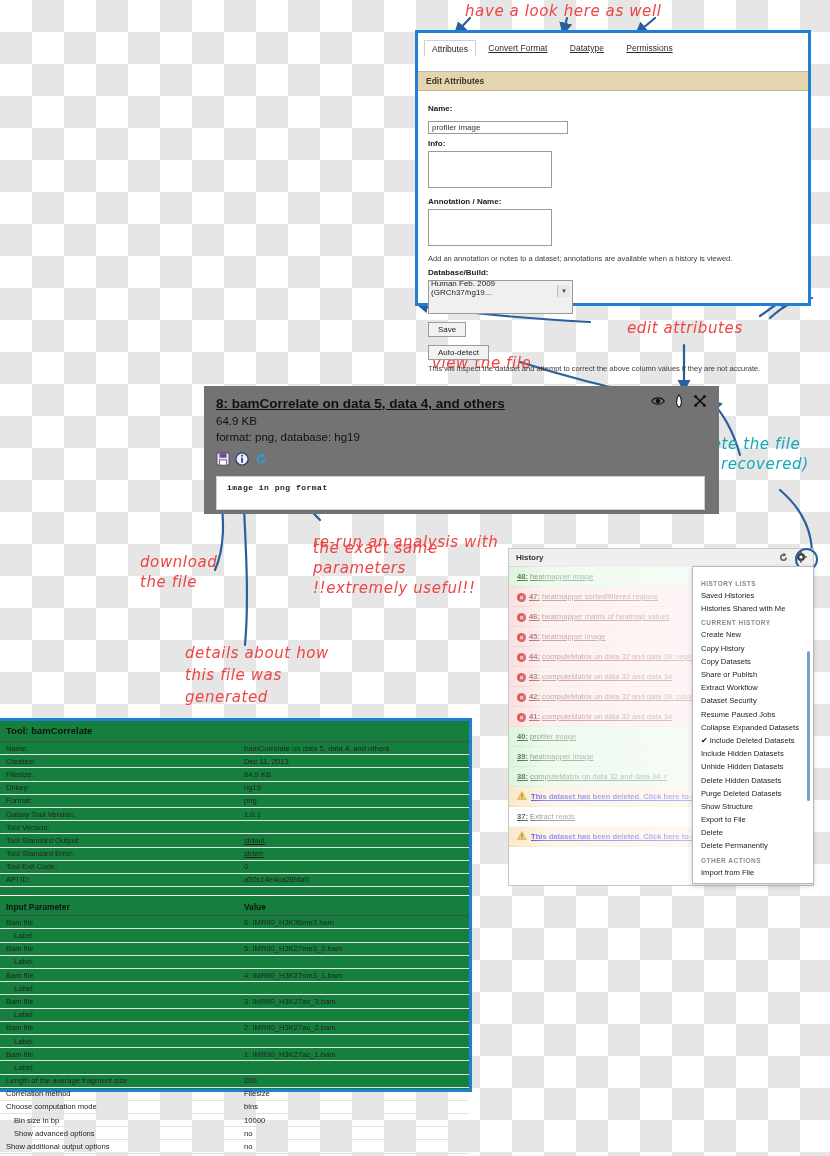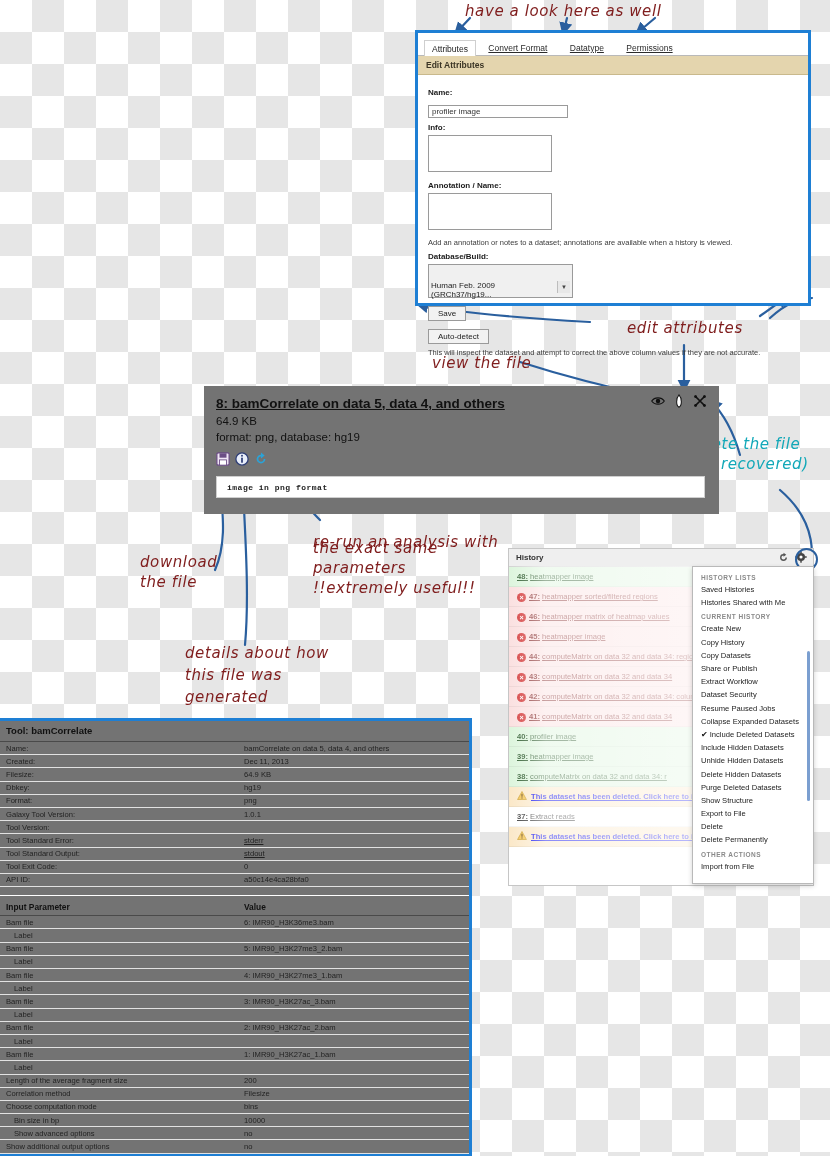--- a/index.html
+++ b/index.html
@@ -13,35 +13,35 @@
     background-size:64px 64px;
     background-position:0 0,32px 32px;
   }
   .abs{position:absolute;}
 
   
   .hand{
     position:absolute;
     font-family:"DejaVu Sans", sans-serif;
     font-style:italic;
-    color:#7f1d1d;
+    color:#ef4444;
     font-size:15px;
     line-height:19px;
     letter-spacing:.6px;
     white-space:pre;
   }
   .hand.teal{color:#12a8b8;}
   svg.ann{position:absolute;left:0;top:0;width:830px;height:1156px;pointer-events:none;overflow:visible;}
 
   
   #attr-panel{
     left:415px;top:30px;width:396px;height:276px;
     border:3px solid #1e7fd4;background:#ffffff;box-sizing:border-box;
   }
-  .tabrow{height:18px;border-bottom:1px solid #b9b9b9;padding:4px 0 0 6px;box-sizing:content-box;}
+  .tabrow{height:18px;border-bottom:1px solid #b9b9b9;padding:4px 0 16px 6px;box-sizing:content-box;}
   .tab{
     display:inline-block;font-size:8.5px;color:#333;padding:3px 7px 2px 7px;
     border:1px solid #cfcfcf;border-bottom:none;background:#f6f6f6;margin-right:6px;
     position:relative;top:1px;
   }
   .tab.active{background:#fff;color:#222;}
   .tablink{display:inline-block;font-size:8.5px;color:#2b2b2b;text-decoration:underline;margin-right:14px;padding:3px 2px 2px 2px;}
   .panel-head{
     background:#e4d5ae;border-bottom:1px solid #c9b98c;
     font-size:8.5px;font-weight:bold;color:#3b3525;padding:4px 8px;
@@ -54,21 +54,21 @@
   }
   .farea{
     width:124px;height:37px;border:1px solid #9a9a9a;background:#fff;
     font-size:8px;padding:2px 3px;box-sizing:border-box;resize:none;
     font-family:"Liberation Sans",sans-serif;
   }
   .fhelp{font-size:7.5px;color:#3b3b3b;margin:4px 0 2px 0;}
   .fselect{
     width:145px;height:14px;border:1px solid #9a9a9a;background:#f0f0f0;
     font-size:8px;color:#222;padding:16px 2px;box-sizing:border-box;position:relative;
-    display:flex;align-items:flex-start;justify-content:space-between;
+    display:flex;align-items:flex-end;justify-content:space-between;
   }
   .fselect .caret{
     width:12px;height:12px;border-left:1px solid #bdbdbd;background:#e8e8e8;
     display:flex;align-items:center;justify-content:center;font-size:6px;color:#444;
   }
   .fbtn{
     display:inline-block;border:1px solid #9a9a9a;background:#f2f2f2;
     font-size:8px;color:#222;padding:2px 9px;margin-top:8px;
   }
 
@@ -79,32 +79,32 @@
   #ds-title{
     position:absolute;left:12px;top:10px;font-size:13.5px;font-weight:bold;color:#111;
     text-decoration:underline;white-space:nowrap;
   }
   #ds-size{position:absolute;left:12px;top:29px;font-size:11.5px;color:#111;}
   #ds-fmt{position:absolute;left:12px;top:45px;font-size:11.5px;color:#111;}
   .ds-actions{position:absolute;right:12px;top:8px;display:flex;gap:7px;align-items:center;}
   .ds-icon{width:14px;height:14px;display:block;}
   .ds-tools{position:absolute;left:12px;top:66px;display:flex;gap:5px;align-items:center;}
   #peek{
-    position:absolute;left:12px;top:90px;right:14px;height:22px;background:#fff;
+    position:absolute;left:12px;top:90px;right:14px;height:34px;background:#fff;
     border:1px solid #cfcfcf;box-sizing:border-box;
   }
   #peek span{
     font-family:"Liberation Mono","DejaVu Sans Mono",monospace;
     font-size:8px;font-weight:bold;color:#222;position:absolute;left:10px;top:6px;letter-spacing:.5px;
   }
 
   
   #tool-panel{
-    left:0px;top:718px;width:472px;height:438px;
-    border:3px solid #1e7fd4;border-left:none;background:#737373;box-sizing:border-box;
+    left:0px;top:718px;width:472px;height:374px;
+    border:3px solid #1e7fd4;border-left:none;background:#15803d;box-sizing:border-box;
   }
   #tool-panel .thead{
     font-size:9.5px;font-weight:bold;color:#111;padding:4px 6px 5px 6px;
     border-bottom:1px solid #4a4a4a;
   }
   table.kv{width:100%;border-collapse:collapse;table-layout:fixed;}
   table.kv td{
     font-size:7.6px;color:#222;padding:1.6px 0 1.6px 6px;
     border-bottom:1px solid #e2e2e2;vertical-align:top;
     overflow:hidden;white-space:nowrap;
@@ -152,21 +152,21 @@
   #hist-fade{
     position:absolute;left:0;top:17px;width:100%;height:321px;
     background:linear-gradient(to right,rgba(255,255,255,0) 0%,rgba(255,255,255,.55) 12%,rgba(255,255,255,.72) 60%);
     pointer-events:none;
   }
 
   
   #hist-menu{
     position:absolute;left:692px;top:566px;width:122px;height:318px;
     background:#ffffff;border:1px solid #b9b9b9;box-sizing:border-box;
-    box-shadow:0 2px 5px rgba(0,0,0,.18);padding:3px 0;
+    box-shadow:0 2px 5px rgba(0,0,0,.18);padding:9px 0;
   }
   .mgroup{
     font-size:6.5px;font-weight:bold;color:#8a8a8a;letter-spacing:.5px;
     padding:4px 8px 2px 8px;text-transform:uppercase;
   }
   .mitem{font-size:7.6px;color:#222;padding:2.1px 8px;white-space:nowrap;}
   .mitem .chk{font-size:8px;color:#111;margin-right:2px;}
   #menu-scroll{
     position:absolute;right:3px;top:84px;width:3px;height:150px;background:#7b9fd0;border-radius:2px;
   }
@@ -335,26 +335,26 @@
         </tr>
         <tr>
           <td>Galaxy Tool Version:</td>
           <td class="v">1.0.1</td>
         </tr>
         <tr>
           <td>Tool Version:</td>
           <td class="v"></td>
         </tr>
         <tr>
+          <td>Tool Standard Output:</td>
+          <td class="v"><a href="#">stdout</a></td>
+        </tr>
+        <tr>
           <td>Tool Standard Error:</td>
           <td class="v"><a href="#">stderr</a></td>
-        </tr>
-        <tr>
-          <td>Tool Standard Output:</td>
-          <td class="v"><a href="#">stdout</a></td>
         </tr>
         <tr>
           <td>Tool Exit Code:</td>
           <td class="v">0</td>
         </tr>
         <tr>
           <td>API ID:</td>
           <td class="v">a50c14e4ca28bfa0</td>
         </tr>
         <tr class="spacer-row">

